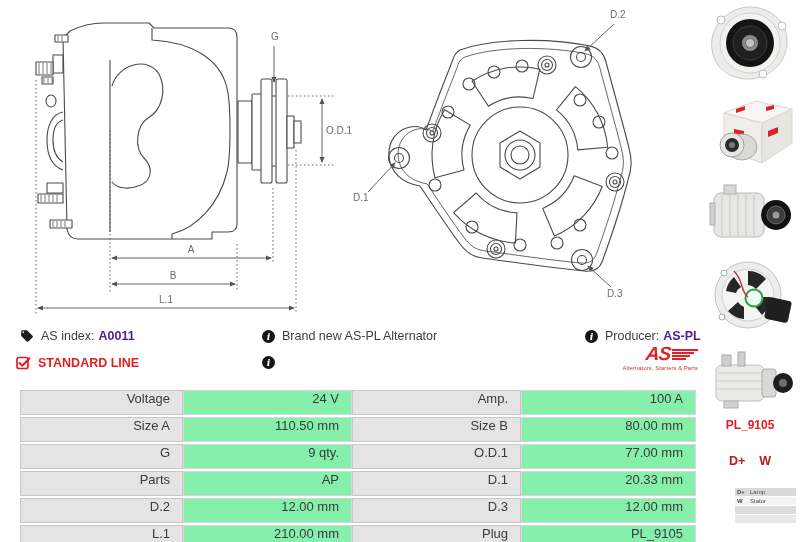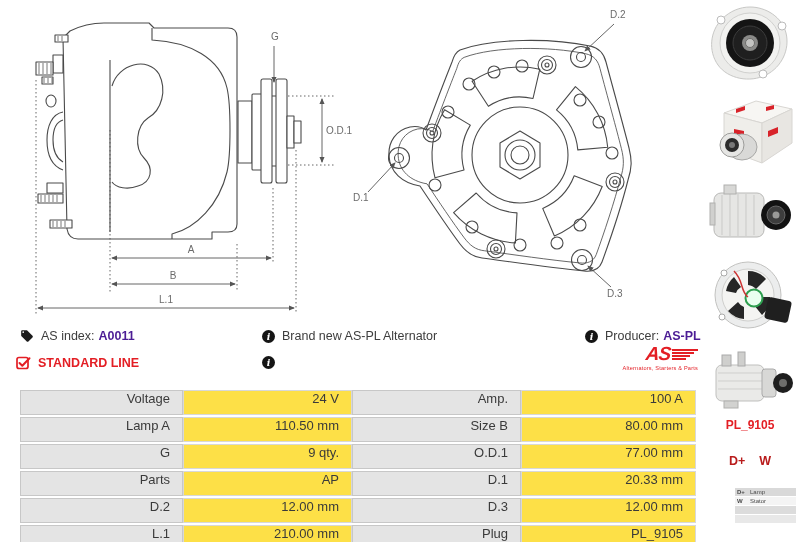--- a/index.html
+++ b/index.html
@@ -31,21 +31,21 @@
   .as-logo .stripes { display:flex; flex-direction:column; gap:1.5px; margin-bottom:2px; }
   .as-logo .stripes i { display:block; height:1.6px; background:#e31e24; }
   .as-logo .tagline { font-size:5.6px; color:#e31e24; letter-spacing:.2px; margin-top:1px; }
 
   
   table.spec { position:absolute; left:20px; top:388px; width:676px;
                border-collapse:separate; border-spacing:0 2px; table-layout:fixed;
                font-size:13px; color:#3a3a3a; }
   table.spec td { height:22px; padding:0 12px 8px 4px; text-align:right; overflow:hidden; }
   td.lab { background:#e4e4e4; border:1px solid #c7c7c7; }
-  td.val { background:#fde047; border:1px solid #d8d8d8; }
+  td.val { background:#86efac; border:1px solid #d8d8d8; }
 
   
   .sidebar { position:absolute; left:700px; top:0; width:100px; height:542px; }
   .thumb { position:absolute; left:4px; width:92px; height:82px; cursor:pointer; }
   .plug-code { position:absolute; left:0; top:418px; width:100%; text-align:center;
                color:#e31e24; font-weight:bold; font-size:12px; }
   .terminals { position:absolute; left:0; top:454px; width:100%; text-align:center;
                color:#b91c1c; font-weight:bold; font-size:12.5px; }
   .terminals span { margin:0 7px; }
   .pin-table { position:absolute; left:735px; top:488px; width:61px; font-size:6px; color:#4a4a4a; }
@@ -258,21 +258,21 @@
         <col style="width:175px">
       </colgroup>
     <tbody>
         <tr>
       <td class="lab">Voltage</td>
       <td class="val">24 V</td>
       <td class="lab">Amp.</td>
       <td class="val">100 A</td>
     </tr>
     <tr>
-      <td class="lab">Lamp A</td>
+      <td class="lab">Size A</td>
       <td class="val">110.50 mm</td>
       <td class="lab">Size B</td>
       <td class="val">80.00 mm</td>
     </tr>
     <tr>
       <td class="lab">G</td>
       <td class="val">9 qty.</td>
       <td class="lab">O.D.1</td>
       <td class="val">77.00 mm</td>
     </tr>

